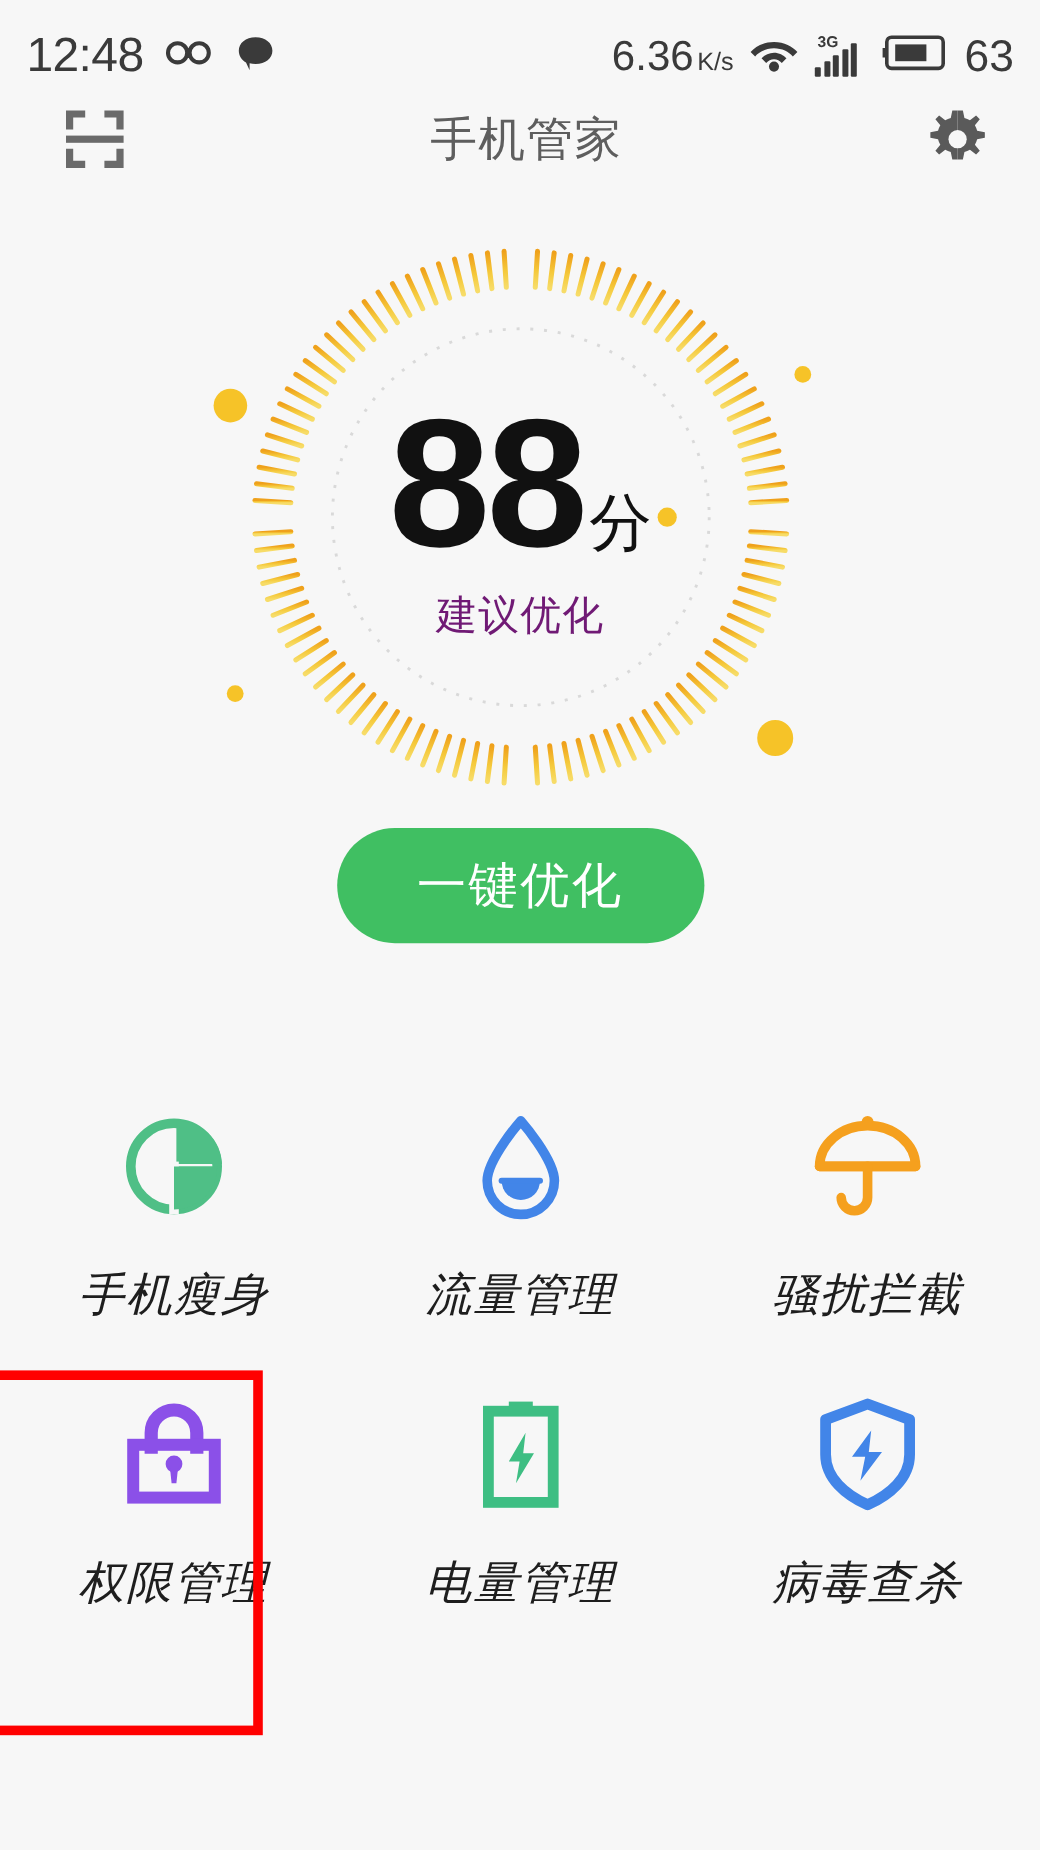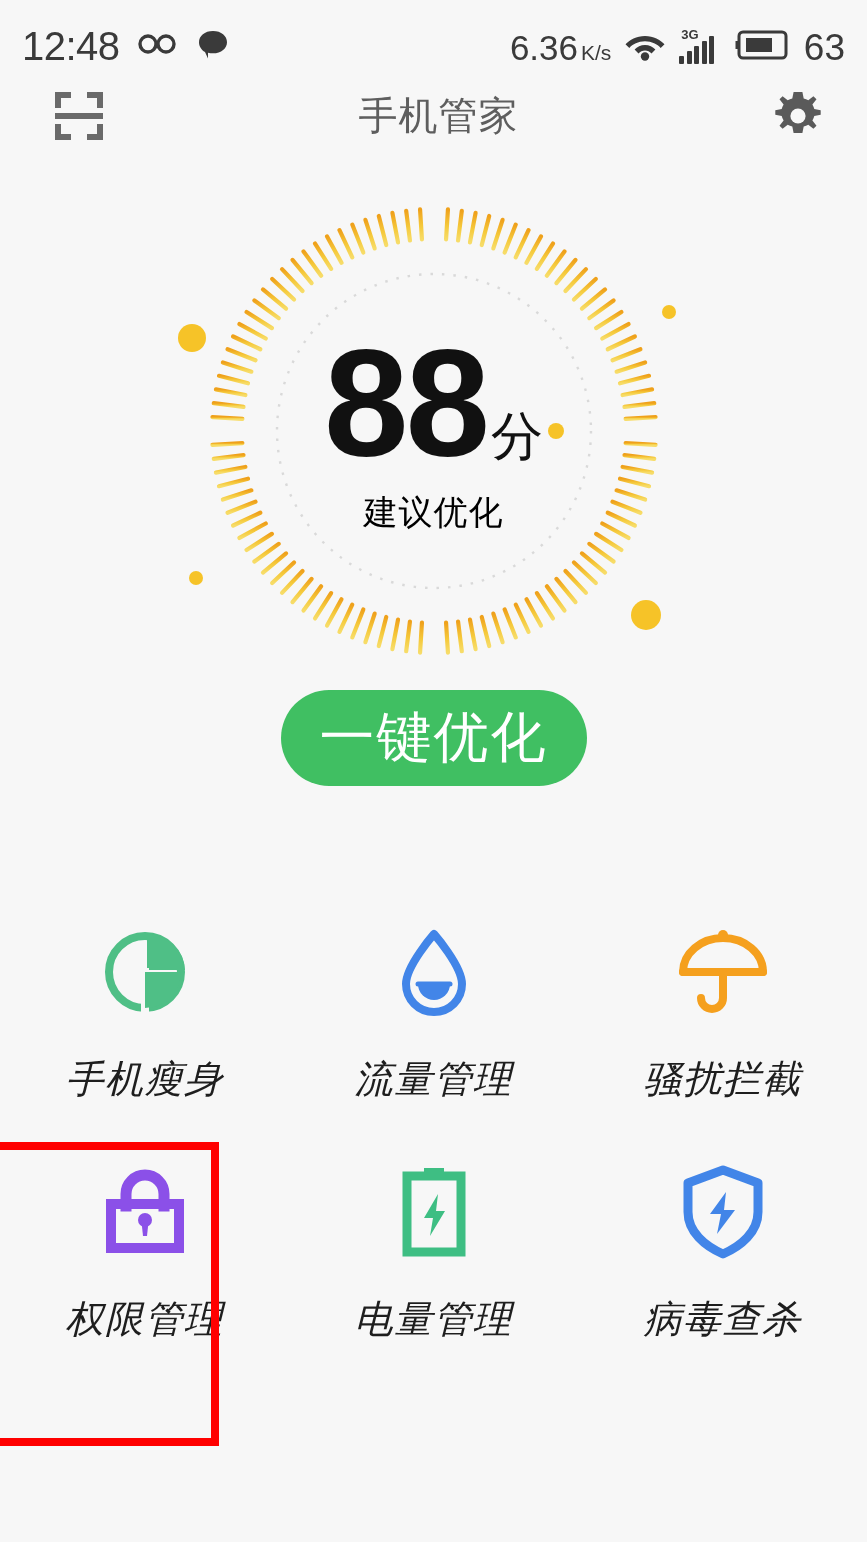--- a/index.html
+++ b/index.html
@@ -119,34 +119,34 @@
     font-size:52px;
     color:#111;
     line-height:1;
     margin-left:4px;
     margin-bottom:6px;
     font-weight:400;
   }
   .score-sub {
     margin-top:22px;
     font-size:34px;
-    color:#000000;
+    color:#701a75;
     letter-spacing:1px;
   }
   .deco-dot { position:absolute; border-radius:50%; }
 
   
   .btn-area { display:flex; justify-content:center; margin-top:-6px; }
   .btn-primary {
     width:306px;
     height:96px;
     border:none;
     border-radius:48px;
     color:#fff;
-    font-size:55px;
+    font-size:41px;
     letter-spacing:2px;
     font-family:inherit;
     cursor:pointer;
   }
 
   
   .grid {
     margin-top:108px;
     display:grid;
     grid-template-columns:repeat(3, 1fr);

